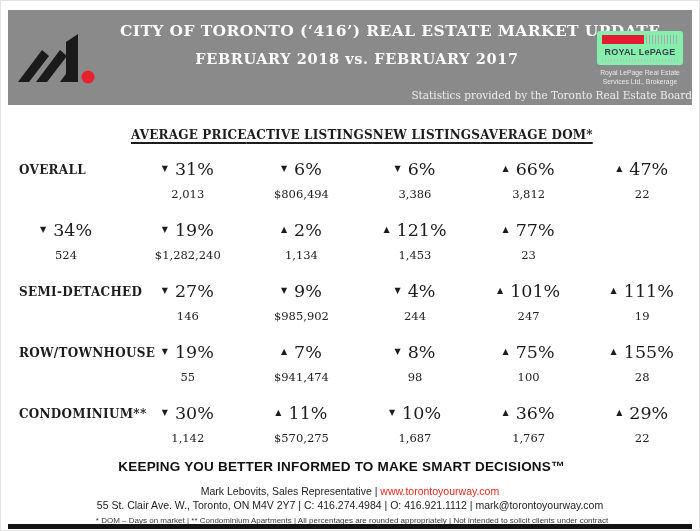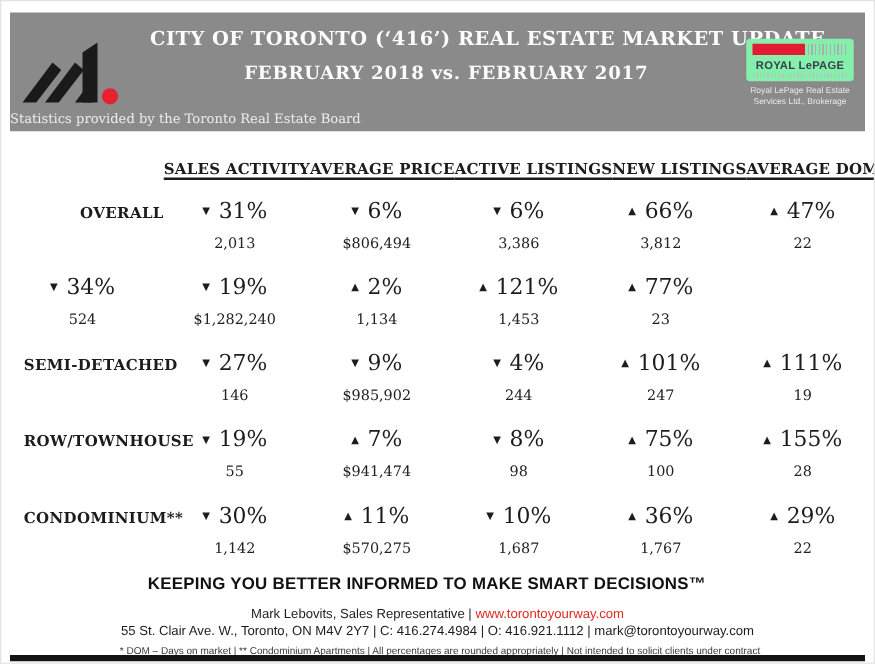--- a/index.html
+++ b/index.html
@@ -7,21 +7,21 @@
   .page { position:relative; width:700px; height:531px; background:#fff; overflow:hidden;
           border:1px solid #e3e3e3; }
 
   
   .band { position:absolute; left:7px; right:7px; top:9px; height:95px; background:#8a8a8a; }
   .ml-logo { position:absolute; left:8px; top:10px; width:100px; height:76px; }
   .titles { position:absolute; left:112px; right:98px; top:0; height:82px; text-align:center;
             color:#fcfcfc; font-family:"DejaVu Serif", serif; font-weight:bold; }
   .title1 { padding-top:11px; font-size:15.5px; letter-spacing:.4px; white-space:nowrap; }
   .title2 { padding-top:10px; font-size:14.5px; letter-spacing:.6px; }
-  .stats-note { position:absolute; left:0; right:0; bottom:4px; text-align:left;
+  .stats-note { position:absolute; left:0; right:0; bottom:4px; text-align:right;
                 color:#ececec; font-family:"DejaVu Serif", serif; font-size:10.5px; }
 
   
   .rl { position:absolute; right:9px; top:21px; width:86px; text-align:center; }
   .rl-box { background:#86efac; border-radius:3px; padding:4px 5px 3px 5px; }
   .rl-topbar { display:flex; align-items:stretch; height:9px; margin-bottom:3px; }
   .rl-redbar { flex:1.3; background:#e31b32; }
   .rl-stripes { flex:1; margin-left:2px;
       background:repeating-linear-gradient(90deg,#a8adb5 0 1px,transparent 1px 3px); }
   .rl-name { font-size:9px; font-weight:bold; color:#39404d; letter-spacing:.2px; white-space:nowrap; }
@@ -30,21 +30,21 @@
   .rl-sub { margin-top:4px; color:#e9e9e9; font-size:6.8px; line-height:8.5px; }
 
   
   .table { position:absolute; left:0; right:0; top:127px;
            font-family:"DejaVu Serif", serif; color:#1c1c1c; }
   .trow { display:grid; grid-template-columns:130px repeat(5,1fr); }
   .head-row { margin-bottom:17px; }
   .col-header { text-align:center; font-size:12px; font-weight:bold; letter-spacing:.2px;
                 text-decoration:underline; text-underline-offset:3px;
                 text-decoration-thickness:1.5px; white-space:nowrap; }
-  .data-row { margin-bottom:19px;text-align:right; }
+  .data-row { margin-bottom:19px; }
   .row-label { padding-left:18px; padding-top:4px; font-size:12px; font-weight:bold;
                letter-spacing:.3px; white-space:nowrap; }
   .cell { display:flex; flex-direction:column; align-items:center; }
   .pct-line { font-size:17.5px; display:flex; align-items:center; }
   .tri { font-size:8px; margin-right:7px; line-height:8px; color:#1c1c1c; }
   .val { margin-top:8px; font-size:11.5px; color:#222; }
 
   
   .tagline { position:absolute; left:0; right:17px; top:458px; text-align:center;
              font-size:13.5px; font-weight:bold; color:#111; letter-spacing:.2px; }
@@ -91,21 +91,20 @@
       <div class="rl-sub">
         <div>Royal LePage Real Estate</div>
         <div>Services Ltd., Brokerage</div>
       </div>
     </div>
   </div>
 
   <div class="table">
     <div class="trow head-row">
         <div></div>
-        <div class="col-header">SALES ACTIVITY</div>
         <div class="col-header">AVERAGE PRICE</div>
         <div class="col-header">ACTIVE LISTINGS</div>
         <div class="col-header">NEW LISTINGS</div>
         <div class="col-header">AVERAGE DOM*</div>
       </div>
     <div id="table-body">
         <div class="trow data-row">
           <div class="row-label">OVERALL</div>
           <div class="cell">
             <div class="pct-line">

